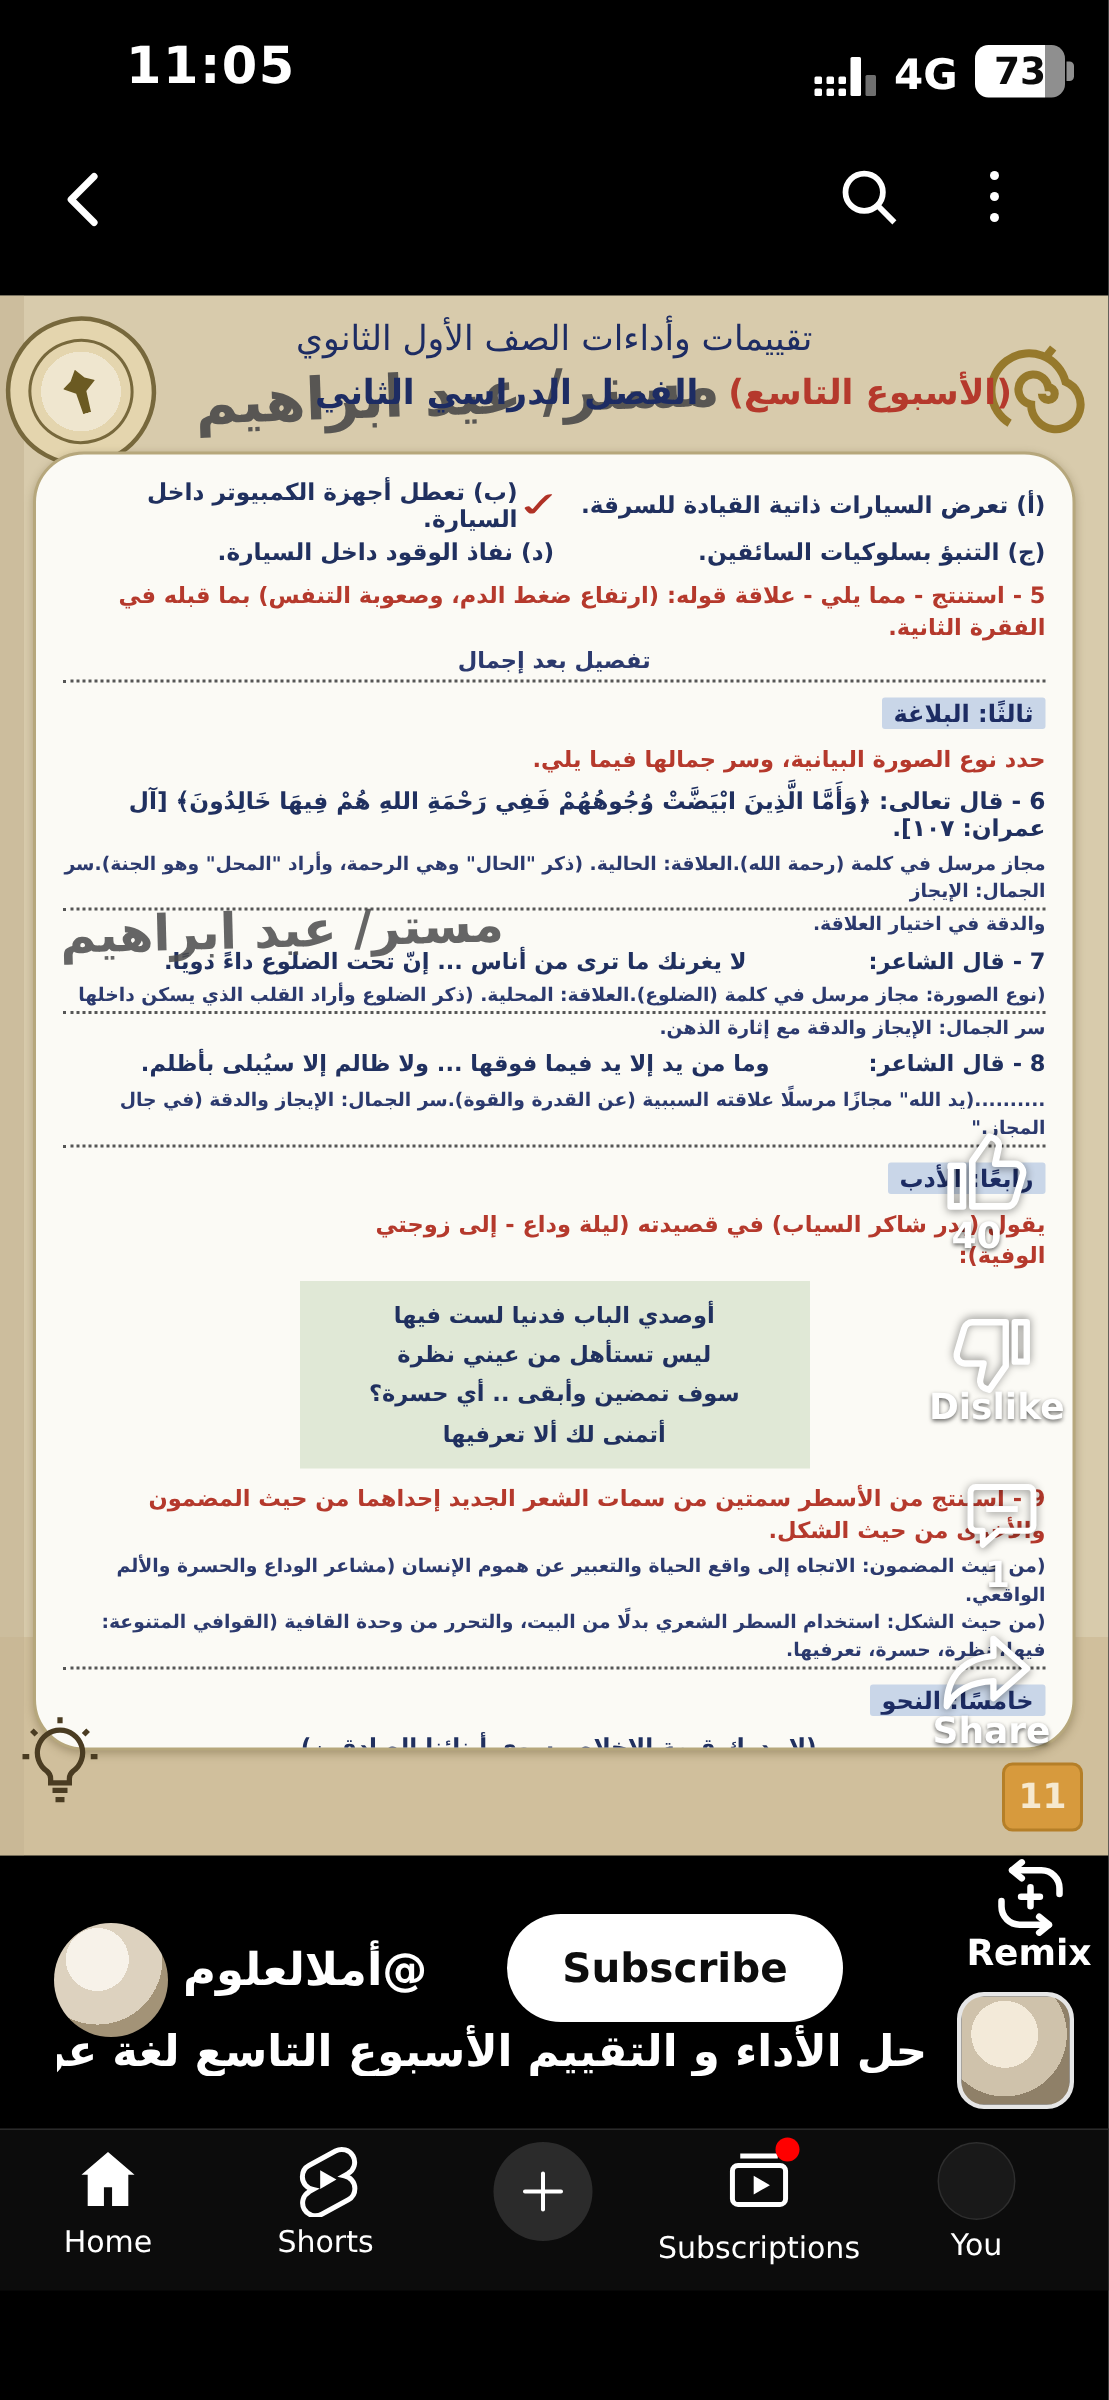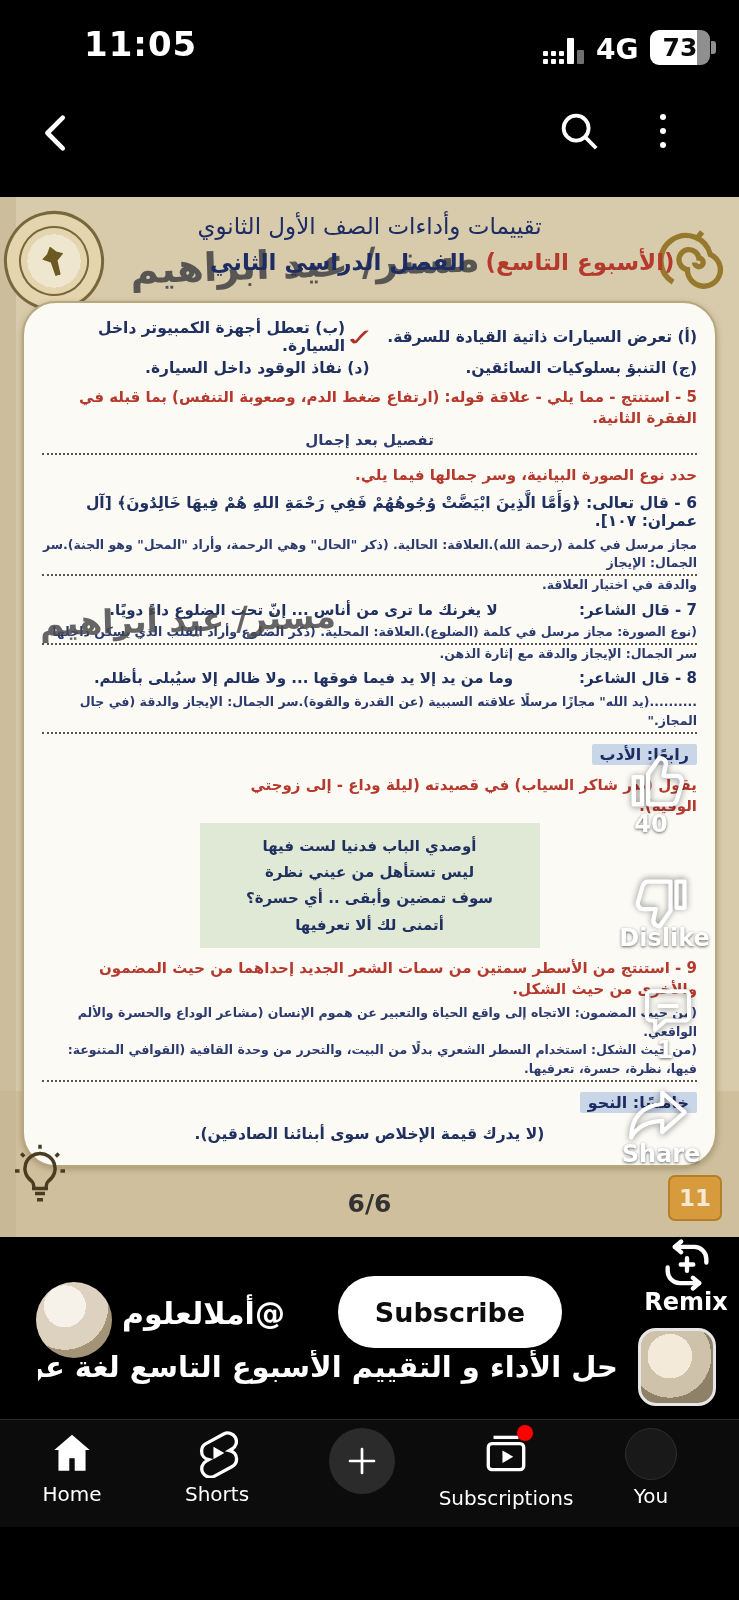--- a/index.html
+++ b/index.html
@@ -189,20 +189,21 @@
           <span class="opt">(ج) التنبؤ بسلوكيات السائقين.</span>
         </div>
       <div>
           <span class="opt">(د) نفاذ الوقود داخل السيارة.</span>
         </div>
     </div>
 
     <div class="qred">5 - استنتج - مما يلي - علاقة قوله: (ارتفاع ضغط الدم، وصعوبة التنفس) بما قبله في الفقرة الثانية.</div>
     <div class="ans dotline center" style="font-size:15px;">تفصيل بعد إجمال</div>
 
+    <div><span class="chip">ثالثًا: البلاغة</span></div>
     <div class="qred">حدد نوع الصورة البيانية، وسر جمالها فيما يلي.</div>
 
     <div class="opt" style="margin-top:8px;">6 - قال تعالى: ﴿وَأَمَّا الَّذِينَ ابْيَضَّتْ وُجُوهُهُمْ فَفِي رَحْمَةِ اللهِ هُمْ فِيهَا خَالِدُونَ﴾ [آل عمران: ١٠٧].</div>
     <div class="ans dotline" style="margin-top:6px;">مجاز مرسل في كلمة (رحمة الله).العلاقة: الحالية. (ذكر "الحال" وهي الرحمة، وأراد "المحل" وهو الجنة).سر الجمال: الإيجاز</div>
     <div class="ans">والدقة في اختيار العلاقة.</div>
 
     <div class="verse-row">
       <span class="vlabel">7 - قال الشاعر:</span>
       <span class="vtext">لا يغرنك ما ترى من أناس ... إنّ تحت الضلوع داءً دويًا.</span>
     </div>
@@ -233,21 +234,20 @@
     <div><span class="chip">خامسًا: النحو</span></div>
 
     <div class="opt center" style="margin-top:12px;">(لا يدرك قيمة الإخلاص سوى أبنائنا الصادقين).</div>
 
   </div>
 
   <svg class="abs" id="bulb" viewBox="0 0 24 26" fill="none" stroke="#4a3c22" stroke-width="1.4">
     <path d="M12 4a6 6 0 0 0-3.5 10.9c.6.5 1 1.2 1 2V18h5v-1.1c0-.8.4-1.5 1-2A6 6 0 0 0 12 4z"></path>
     <path d="M10 20h4M10.8 22.5h2.4M12 .5v1.6M4.5 4l1.2 1.2M19.5 4l-1.2 1.2M2 11h1.8M20.2 11H22"></path>
   </svg>
-  <div class="abs" id="page-num">6/6</div>
   <div class="abs" id="corner-badge">
     <span>11</span>
   </div>
 </div>
 
 <svg class="abs rail-icon" id="like-icon" width="62" height="62" viewBox="0 0 24 24" fill="none" stroke="#fff" stroke-width="1.7" stroke-linejoin="round">
   <path d="M3 10.5h3.2V21H3zM8.6 21h8.9c1 0 1.9-.7 2.2-1.7l1.9-6.4c.4-1.4-.6-2.9-2.1-2.9h-5l.9-4.2c.2-1-.3-2-1.2-2.4L13 3 8.6 9.3V21z"></path>
 </svg>
 <div class="abs rail-label" id="like-count">40</div>
 

